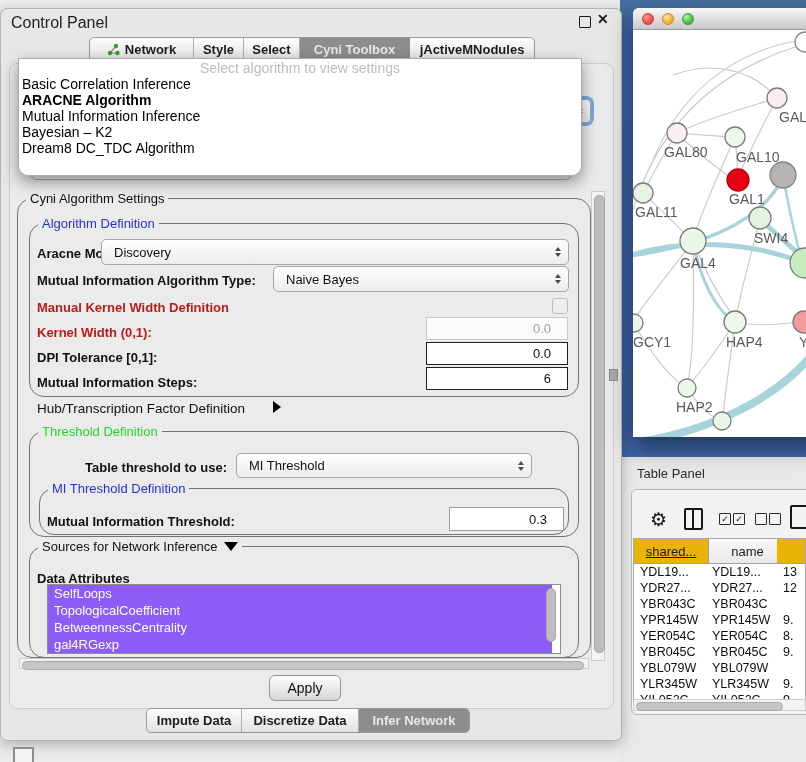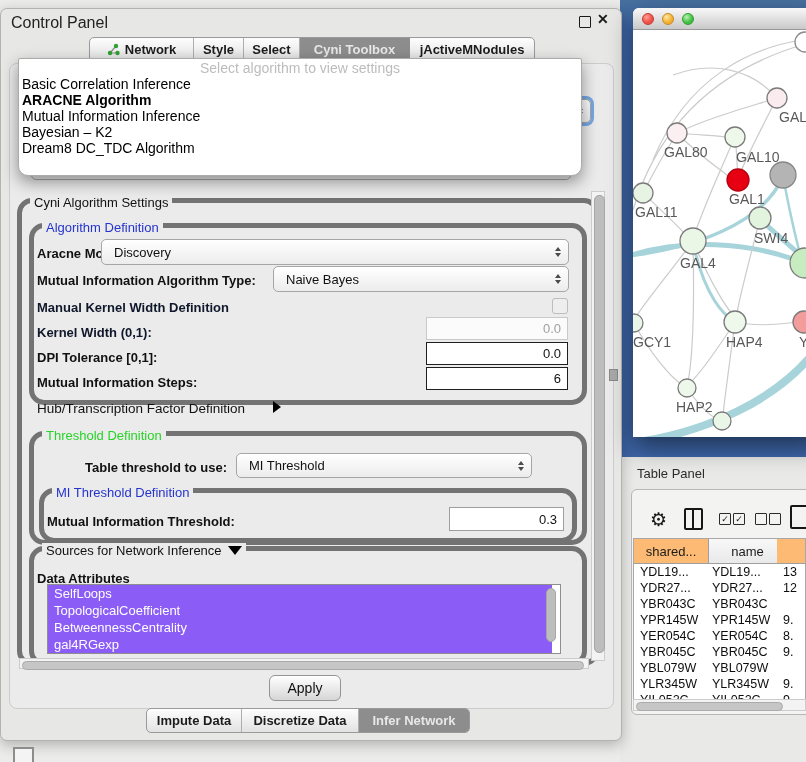--- a/index.html
+++ b/index.html
@@ -38,41 +38,41 @@
   .dd-prompt{text-align:center;color:#bcbcbc;font-size:14px;height:16px;line-height:16px;}
   .dd-item{font-size:14px;color:#000;height:16px;line-height:16px;padding-left:3px;white-space:nowrap;}
   .dd-item.bold{font-weight:bold;}
 
   
   #hidden-combo{left:30px;top:152px;width:540px;height:27px;z-index:5;color:#9a9a9a;}
   #focus-combo{left:440px;top:98px;width:150px;height:24px;z-index:5;
                box-shadow:0 0 0 3px rgba(96,156,223,.85);}
 
   
-  .group{position:absolute;border:5px solid #737373;border-radius:15px;}
+  .group{position:absolute;border:1px solid #737373;border-radius:15px;}
   .gtitle{position:absolute;top:-8px;left:8px;background:#ebebeb;padding:0 4px;font-size:13px;white-space:nowrap;}
   .gtitle.blue{color:#2533cf;}
   .gtitle.green{color:#27d427;}
 
   .lbl{position:absolute;font-size:13px;font-weight:bold;color:#111;white-space:nowrap;}
-  .lbl.gray{color:#0f172a;}
+  .lbl.gray{color:#b91c1c;}
   .lbl.plain{font-weight:normal;}
 
   .combo{position:absolute;background:linear-gradient(#ffffff,#ececec);border:1px solid #a6a6a6;
          border-radius:5px;font-size:13px;color:#111;display:flex;align-items:center;
          padding:0 22px 0 12px;box-sizing:border-box;}
   .arrows{position:absolute;right:7px;top:50%;transform:translateY(-50%);display:flex;
           flex-direction:column;gap:2px;}
   .tri-up{width:0;height:0;border-left:3.5px solid transparent;border-right:3.5px solid transparent;
           border-bottom:4.5px solid #4a4a4a;}
   .tri-down{width:0;height:0;border-left:3.5px solid transparent;border-right:3.5px solid transparent;
             border-top:4.5px solid #4a4a4a;}
 
   .field{position:absolute;background:#fff;border:1px solid #9e9e9e;font-size:13px;display:flex;
-         align-items:center;justify-content:flex-end;padding:0 6px;box-sizing:border-box;}
+         align-items:center;justify-content:flex-end;padding:0 16px;box-sizing:border-box;}
   .field.strong{border:1.6px solid #1f1f1f;}
   .field.disabled{background:#fbfbfb;border-color:#c9c9c9;color:#a0a0a0;}
 
   #mk-checkbox{left:551px;top:297px;width:14px;height:14px;background:#eeeeee;border:1px solid #bdbdbd;border-radius:3px;}
 
   .tri-right{width:0;height:0;border-top:6px solid transparent;border-bottom:6px solid transparent;
              border-left:8px solid #000;display:inline-block;}
   .tri-dn-big{width:0;height:0;border-left:7px solid transparent;border-right:7px solid transparent;
               border-top:9px solid #000;display:inline-block;}
 
@@ -120,21 +120,21 @@
   #cols-icon::after{content:"";position:absolute;left:5.5px;top:0;width:2.4px;height:100%;background:#161616;}
   .cb{position:absolute;width:10px;height:10px;border:1.6px solid #2a2a2a;border-radius:1px;font-size:9px;
       line-height:10px;text-align:center;color:#1a1a1a;}
   #doc-icon{left:790px;top:505px;width:15px;height:20px;border:2.4px solid #161616;border-radius:2px;background:#f3f3f1;}
 
   #tbl{left:633px;top:538px;width:173px;height:172px;background:#fff;border:1px solid #a8a8a8;
        border-bottom:none;box-sizing:border-box;overflow:hidden;}
   .th{position:absolute;top:0;height:25px;display:flex;align-items:center;justify-content:center;
       font-size:13px;color:#1b1b1b;border-right:1px solid #9f9f9f;border-bottom:1px solid #9f9f9f;
       box-sizing:border-box;}
-  .th.hl{background:#fdba74;}
+  .th.hl{background:#eab308;text-decoration:underline;}
   .th.plain{background:linear-gradient(#f8f8f8,#e9e9e9);}
   #table-rows{position:absolute;left:0;top:25px;width:100%;height:136px;overflow:hidden;}
   .trow{display:flex;height:16px;line-height:16px;}
   .tcell{font-size:12.5px;color:#0d0d0d;white-space:nowrap;overflow:hidden;box-sizing:border-box;}
   .tc0{width:75px;padding-left:6px;}
   .tc1{width:68px;padding-left:3px;}
   .tc2{flex:1;padding-left:6px;}
   #tbl-hscroll{left:633px;top:699px;width:173px;height:12px;}
 </style>
 </head>

